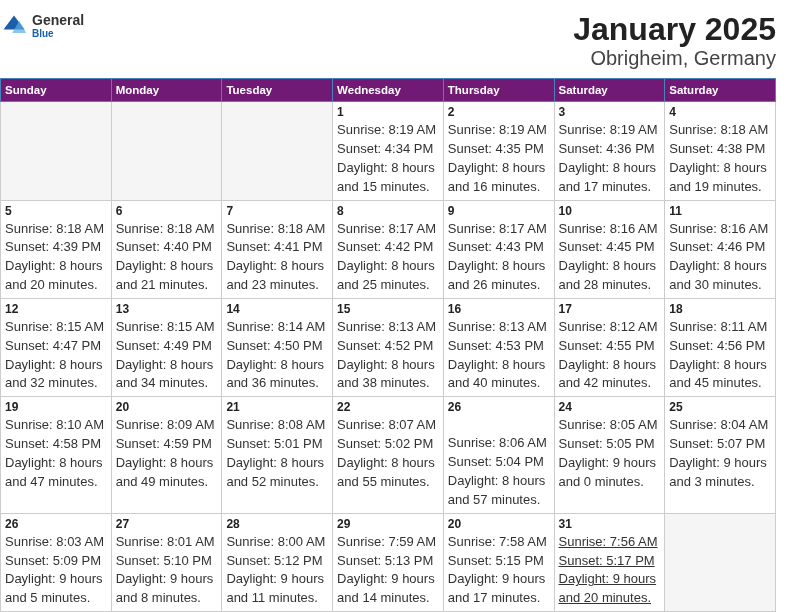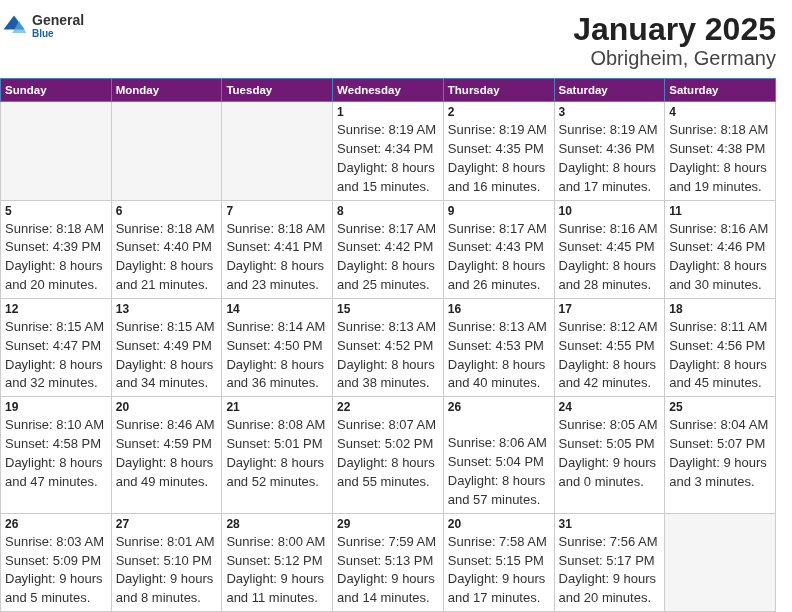--- a/index.html
+++ b/index.html
@@ -272,21 +272,21 @@
         <tr>
           <td>
             <div class="day-number">19</div>
             <div class="day-info" style="white-space: pre-line;">Sunrise: 8:10 AM
 Sunset: 4:58 PM
 Daylight: 8 hours
 and 47 minutes.</div>
           </td>
           <td>
             <div class="day-number">20</div>
-            <div class="day-info" style="white-space: pre-line;">Sunrise: 8:46 AM
+            <div class="day-info" style="white-space: pre-line;">Sunrise: 8:09 AM
 Sunset: 4:59 PM
 Daylight: 8 hours
 and 49 minutes.</div>
           </td>
           <td>
             <div class="day-number">21</div>
             <div class="day-info" style="white-space: pre-line;">Sunrise: 8:08 AM
 Sunset: 5:01 PM
 Daylight: 8 hours
 and 52 minutes.</div>
@@ -351,21 +351,21 @@
           </td>
           <td>
             <div class="day-number">20</div>
             <div class="day-info" style="white-space: pre-line;">Sunrise: 7:58 AM
 Sunset: 5:15 PM
 Daylight: 9 hours
 and 17 minutes.</div>
           </td>
           <td>
             <div class="day-number">31</div>
-            <div class="day-info" style="white-space: pre-line;">Sunrise: 7:56 AM
+            <div class="day-info" style="white-space: pre-line; text-decoration: underline;">Sunrise: 7:56 AM
 Sunset: 5:17 PM
 Daylight: 9 hours
 and 20 minutes.</div>
           </td>
           <td class="empty"></td>
         </tr>
       </tbody>
   </table>
 </div>
 

